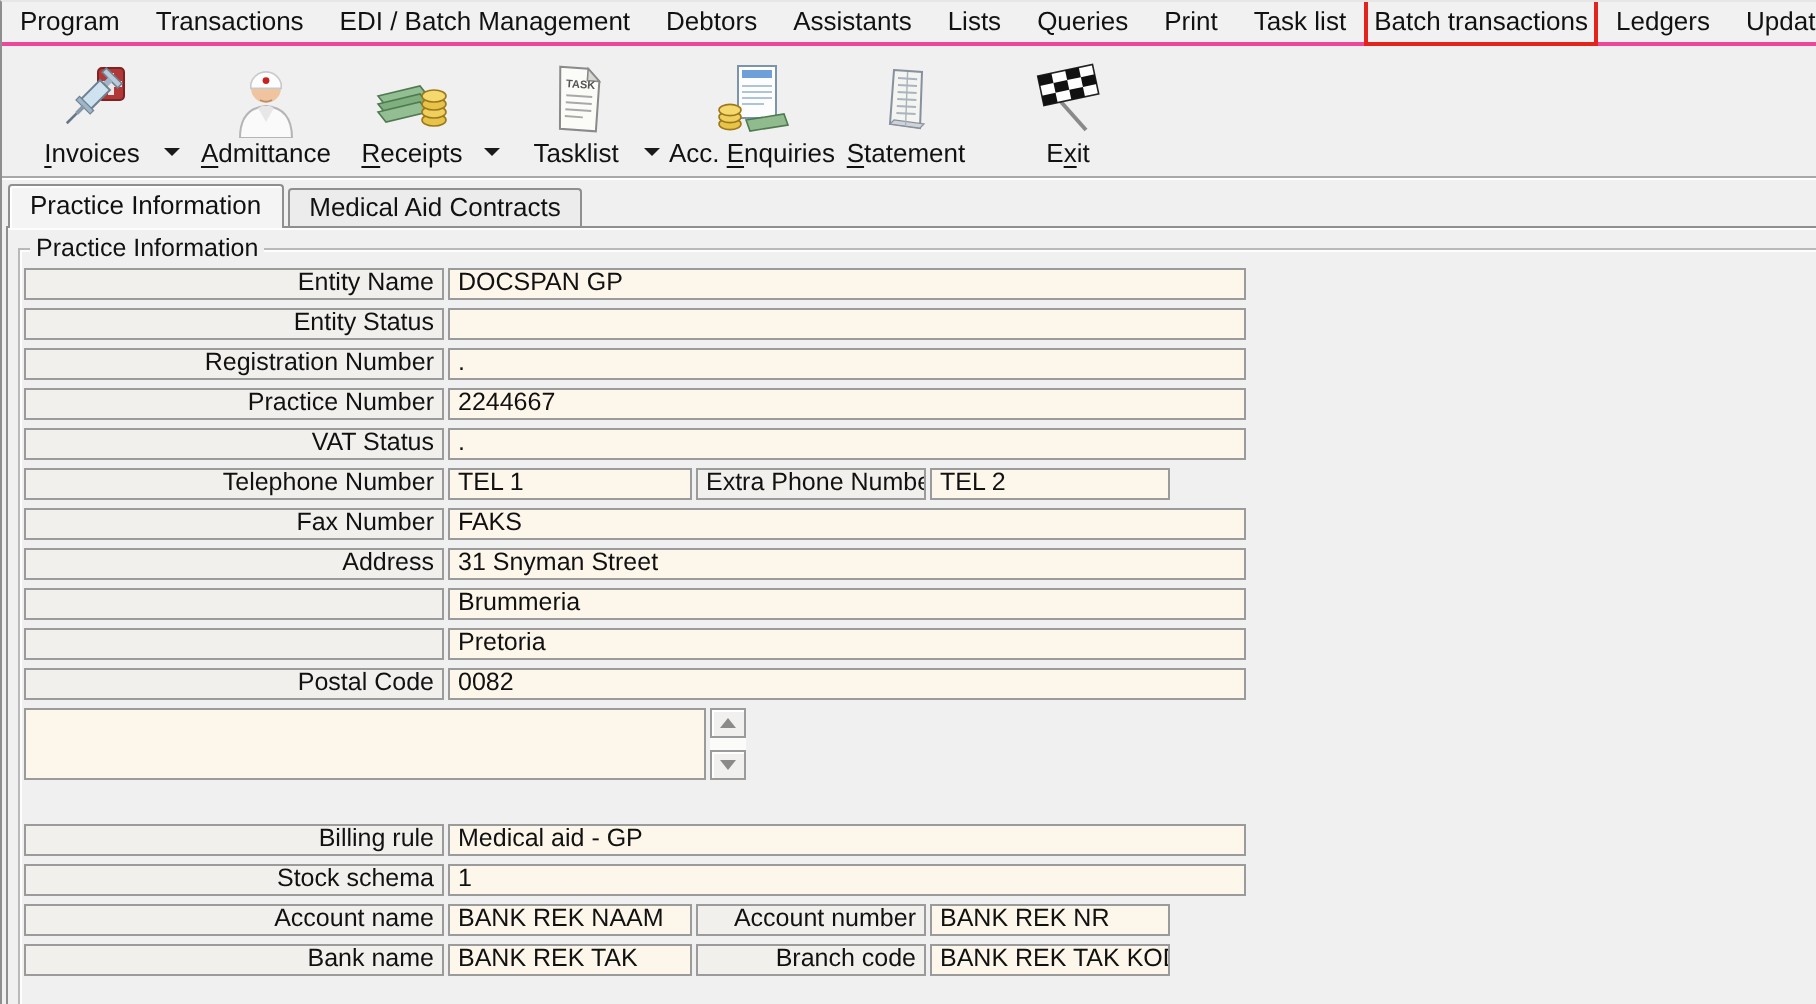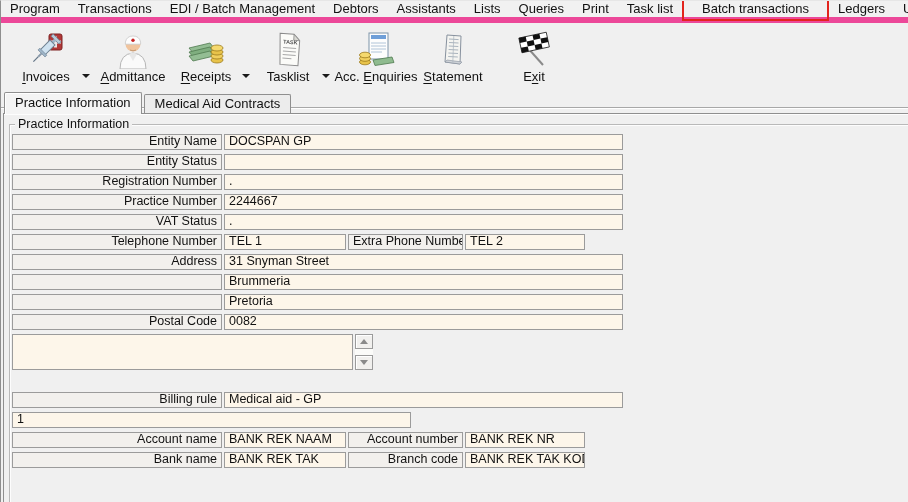--- a/index.html
+++ b/index.html
@@ -2,26 +2,26 @@
 <html><head>
 <meta charset="utf-8">
 <style>
   *{box-sizing:border-box;margin:0;padding:0}
   html,body{width:908px;height:502px;overflow:hidden}
   body{font-family:"Liberation Sans",sans-serif;background:#f0f0f0;position:relative;
        border-left:1px solid #8e8e8e;border-top:1px solid #e6e6e6;color:#111}
 
   
   .menubar{position:absolute;top:0;left:0;right:0;height:22px;display:flex;align-items:center;
-           font-size:13px;background:#f1f1f1;border-bottom:6px solid #ec4899;padding-left:0px}
+           font-size:13px;background:#f1f1f1;border-bottom:2px solid #ec4899;padding-left:0px}
   .menu-item{padding:0 9px;height:20px;line-height:20px;white-space:nowrap;cursor:default}
-  .menu-item.hl{border:2px solid #e2241d;padding:0 18px;height:24px;line-height:16px;display:flex;align-items:center}
-
-  
-  .toolbar{position:absolute;top:23px;left:0;right:0;height:84px;border-bottom:1px solid #a8a8a8;background:#f0f0f0}
+  .menu-item.hl{border:2px solid #e2241d;padding:0 3px;height:24px;line-height:16px;display:flex;align-items:center}
+
+  
+  .toolbar{position:absolute;top:23px;left:0;right:0;height:65px;border-bottom:1px solid #a8a8a8;background:#f0f0f0}
   .toolbar:after{content:"";position:absolute;left:0;right:0;bottom:-2px;height:1px;background:#fff}
   .tbtn{position:absolute;top:3px;display:flex;flex-direction:column;align-items:center;font-size:13px;cursor:default}
   .ticon{height:42px;display:flex;align-items:flex-end}
   .tlabel{margin-top:0px;white-space:nowrap}
   .tlabel u{text-underline-offset:2px}
   .drop{position:absolute;top:50px;width:0;height:0;border-left:4px solid transparent;
         border-right:4px solid transparent;border-top:4px solid #1a1a1a}
 
   
   .tabstrip{position:absolute;top:91px;left:3px;height:21px;display:flex;z-index:2;font-size:13px}
@@ -236,20 +236,24 @@
         <div class="cell val">.</div>
       </div>
 
       <div class="frow">
         <div class="cell lab">Telephone Number</div>
         <div class="cell v1">TEL 1</div>
         <div class="cell l2">Extra Phone Number</div>
         <div class="cell v2">TEL 2</div>
       </div>
 
+      <div class="frow">
+        <div class="cell lab">Fax Number</div>
+        <div class="cell val">FAKS</div>
+      </div>
 
       <div class="frow">
         <div class="cell lab">Address</div>
         <div class="cell val">31 Snyman Street</div>
       </div>
 
       <div class="frow">
         <div class="cell lab"></div>
         <div class="cell val">Brummeria</div>
       </div>
@@ -275,20 +279,21 @@
             </div>
         </div>
       </div>
 
       <div class="frow gap-before">
         <div class="cell lab">Billing rule</div>
         <div class="cell val">Medical aid - GP</div>
       </div>
 
       <div class="frow">
+        <div class="cell lab">Stock schema</div>
         <div class="cell val">1</div>
       </div>
 
       <div class="frow">
         <div class="cell lab">Account name</div>
         <div class="cell v1">BANK REK NAAM</div>
         <div class="cell l2">Account number</div>
         <div class="cell v2">BANK REK NR</div>
       </div>
 

